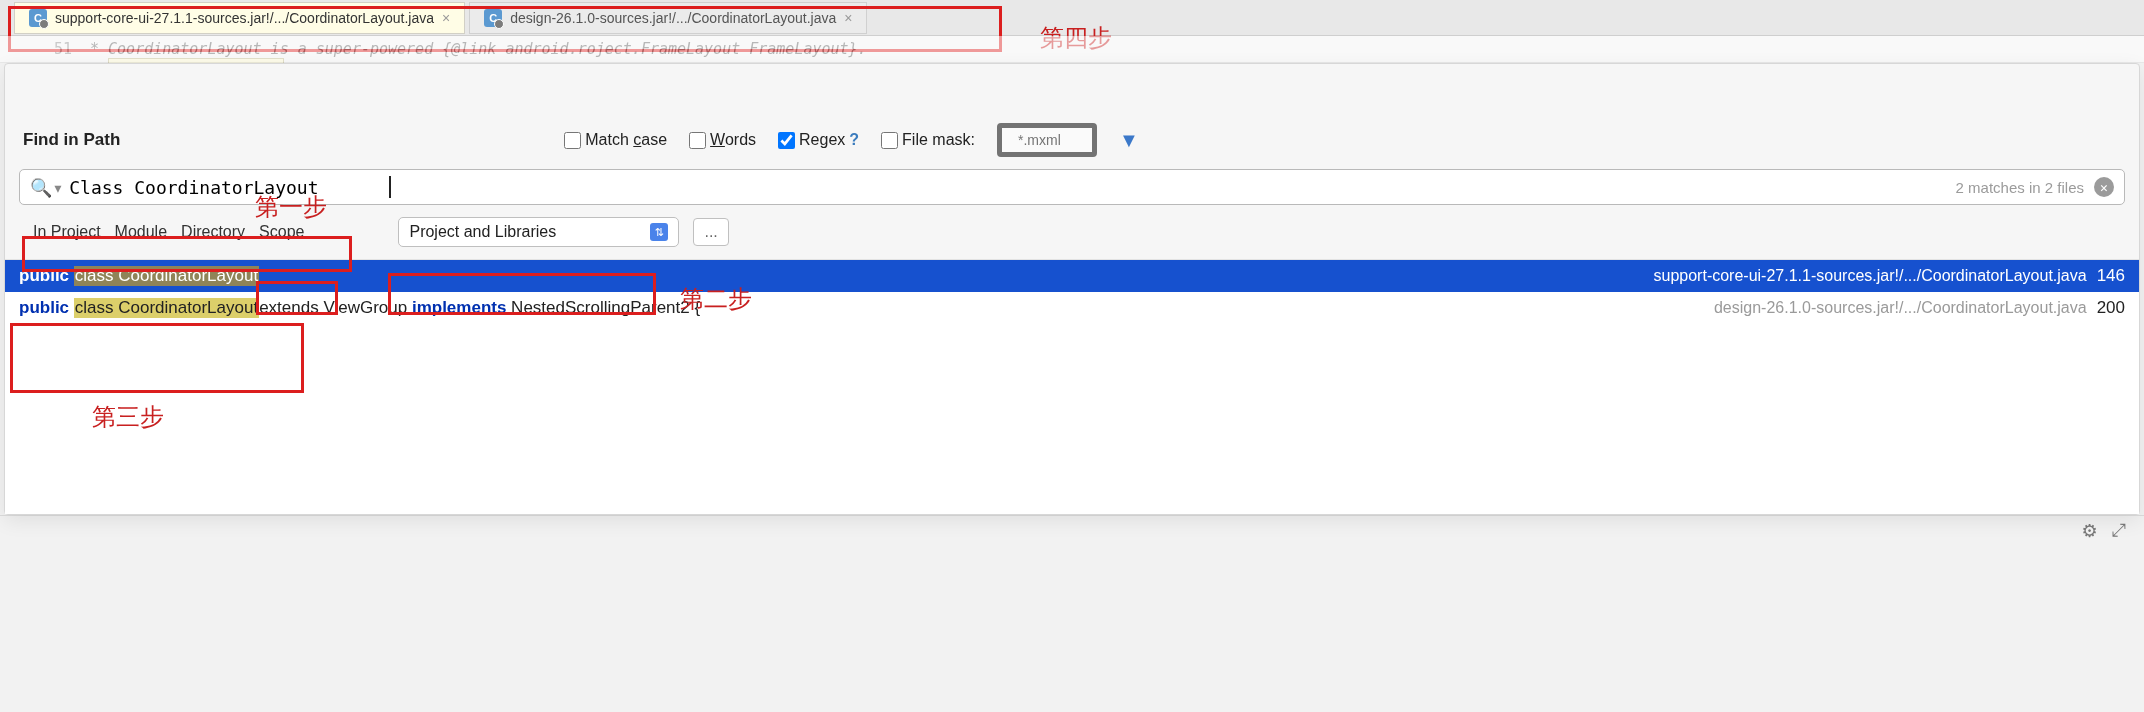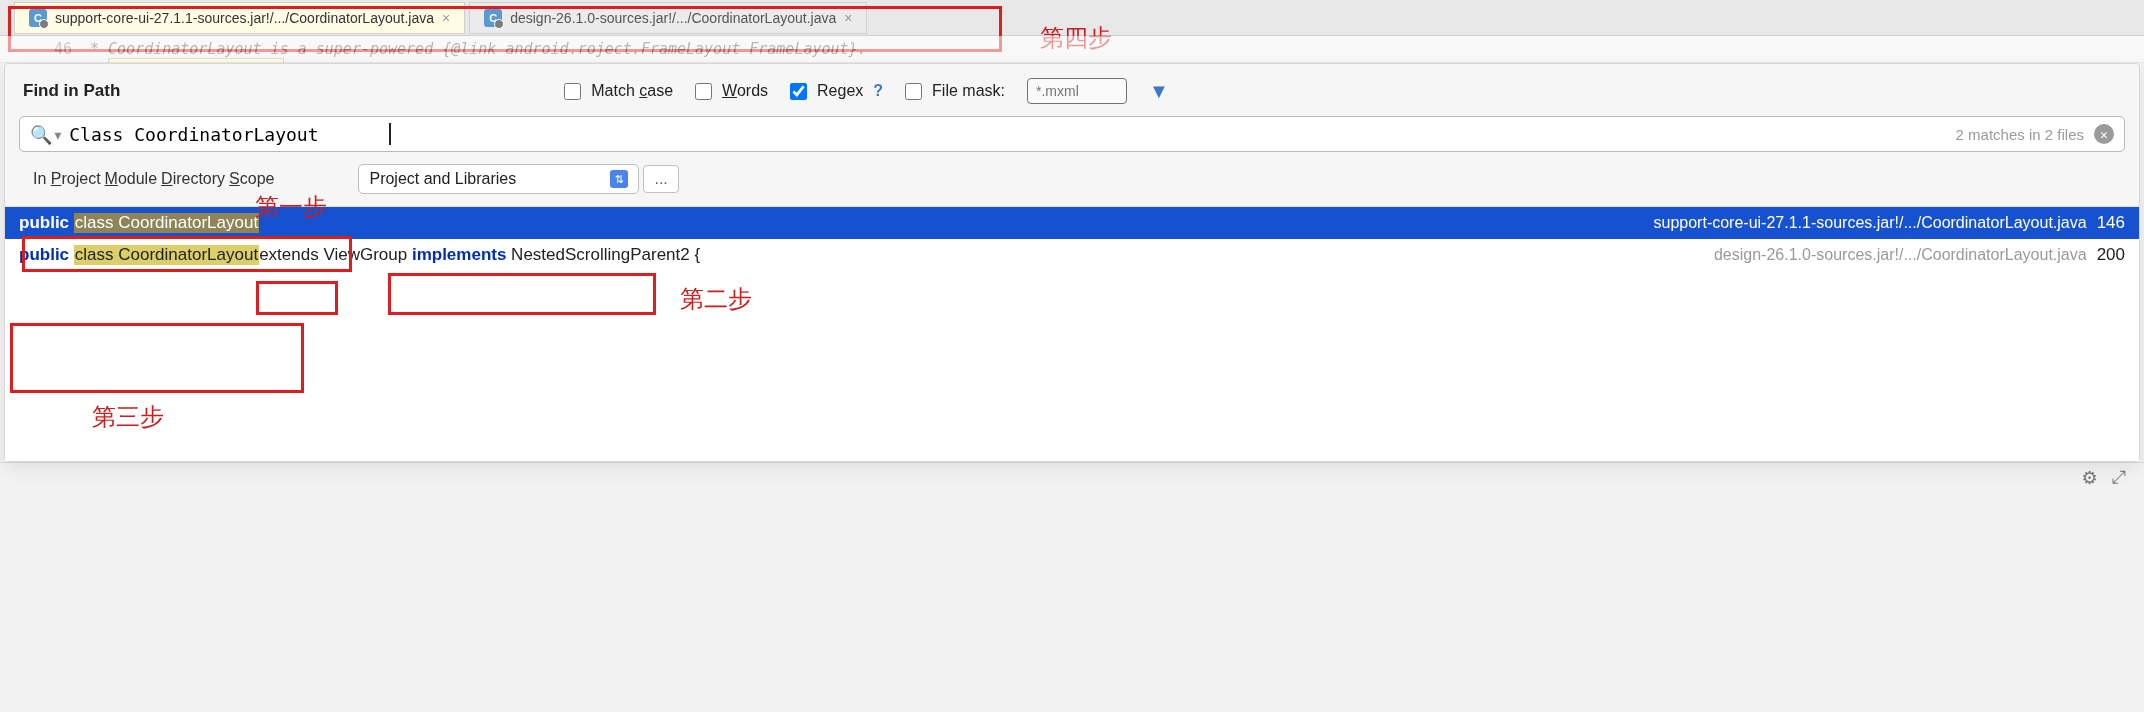--- a/index.html
+++ b/index.html
@@ -19,38 +19,38 @@
   .rb-tabs { left: 8px; top: 6px; width: 994px; height: 46px; }
 
   
   .code-strip { display: flex; align-items: center; background: #fff; border-bottom: 1px solid #e0e0e0; font-family: Menlo, Consolas, monospace; }
   .gutter { width: 90px; text-align: right; padding-right: 18px; color: #aaa; font-size: 15px; }
   .code-line { padding: 4px 0; color: #888; font-style: italic; font-size: 15px; }
   .tooltip-pop { position: absolute; left: 108px; top: 58px; background: #fbf7d0; border: 1px solid #bfb98a; padding: 3px 10px; font-family: Menlo, monospace; font-size: 15px; color: #8b5cf6; }
 
   
   .find-dialog { position: relative; margin: 0 4px; background: #f6f6f6; border: 1px solid #d7d7d7; border-radius: 4px; padding: 14px 0 0 0; box-shadow: 0 6px 20px rgba(0,0,0,0.08); }
-  .fd-header { display: flex; align-items: center; padding: 0 18px 10px 18px; gap: 24px; }
+  .fd-header { display: flex; align-items: center; padding: 0 18px 10px 18px; gap: 24px; margin-top: 45px; }
   .fd-title { font-size: 17px; font-weight: bold; color: #222; }
   .fd-options { display: flex; align-items: center; gap: 22px; margin-left: 420px; font-size: 16px; }
-  .chk { display: flex; align-items: flex-end; gap: 10px; }
+  .chk { display: flex; align-items: flex-end; gap: 4px; }
   .chk input { width: 17px; height: 17px; }
   .chk .ul { text-decoration: underline; }
   .help-q { color: #3a7bbd; font-weight: bold; }
-  .mask-input { width: 100px; padding: 4px 8px; border: 1px solid #737373; border-radius: 4px; background: #fafafa; color: #bbb; font-size: 14px; }
+  .mask-input { width: 100px; padding: 4px 16px; border: 5px solid #737373; border-radius: 4px; background: #fafafa; color: #bbb; font-size: 14px; }
   .filter-icon { color: #3b78c9; font-size: 20px; margin-left: auto; }
 
   .search-row { display: flex; align-items: center; margin: 2px 14px 12px 14px; background: #fff; border: 1px solid #b9b9b9; border-radius: 5px; padding: 6px 10px; font-family: Menlo, Consolas, monospace; font-size: 18px; }
   .search-glass { color: #888; margin-right: 6px; }
   .search-row input { border: none; outline: none; flex: 0 0 auto; font: inherit; width: 320px; }
   .cursor { border-right: 2px solid #222; height: 22px; }
   .match-info { margin-left: auto; color: #9b9b9b; font-size: 15px; font-family: -apple-system, Arial, sans-serif; }
   .clear-x { margin-left: 10px; width: 20px; height: 20px; border-radius: 50%; background: #9b9b9b; color: #fff; display: inline-flex; align-items: center; justify-content: center; font-size: 13px; }
 
-  .scope-row { display: flex; align-items: center; gap: 4px; padding: 0 18px 12px 28px; font-size: 16px; }
+  .scope-row { display: flex; align-items: center; gap: 14px; padding: 0 18px 12px 28px; font-size: 16px; }
   .scope-row .tab { color: #333; }
   .scope-row .tab .ul { text-decoration: underline; }
   .scope-select { margin-left: 80px; padding: 5px 10px; border: 1px solid #bfbfbf; border-radius: 5px; background: #fff; font-size: 16px; width: 281px; display: flex; align-items: center; justify-content: space-between; }
   .sel-arrow { background: #4a83ea; color: #fff; border-radius: 3px; width: 18px; height: 18px; display: inline-flex; align-items: center; justify-content: center; font-size: 11px; }
   .dots { border: 1px solid #c0c0c0; border-radius: 4px; padding: 4px 10px; background: #fff; color: #666; }
 
   .results { background: #fff; border-top: 1px solid #e3e3e3; font-family: -apple-system, Arial, sans-serif; font-size: 17px; }
   .result-row { display: flex; align-items: center; padding: 6px 14px; }
   .result-row.selected { background: #1651cf; color: #fff; }
   .kw-public { color: #0030b0; font-weight: bold; }
@@ -94,21 +94,21 @@
       <span>design-26.1.0-sources.jar!/.../CoordinatorLayout.java</span>
       <span class="tab-close">×</span>
     </div>
   </div>
   <div class="redbox rb-tabs"></div>
   <div class="annot a4">第四步</div>
 
   <div class="tooltip-pop">CoordinatorLayout</div>
 
   <div class="code-strip" style="opacity:0.55">
-    <div class="gutter">46</div>
+    <div class="gutter">51</div>
     <div class="code-line">* CoordinatorLayout is a super-powered {@link android.roject.FrameLayout FrameLayout}.</div>
   </div>
 
   <div class="dialog-wrap">
     <div class="find-dialog">
 
       <div class="fd-header">
         <span class="fd-title">Find in Path</span>
         <div class="fd-options">
           <label class="chk">

